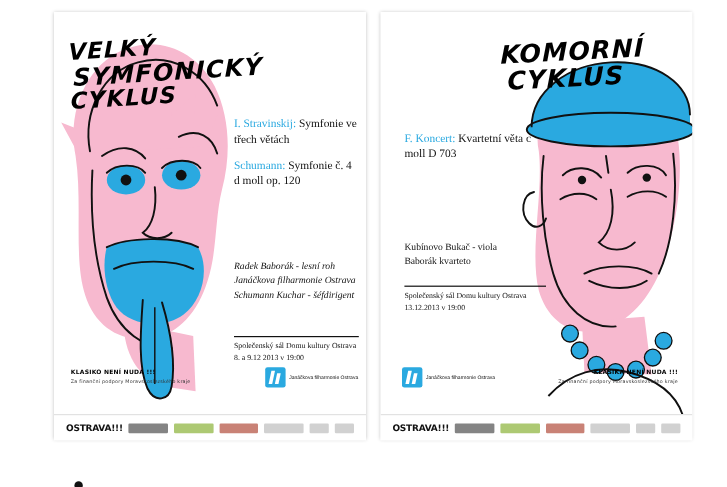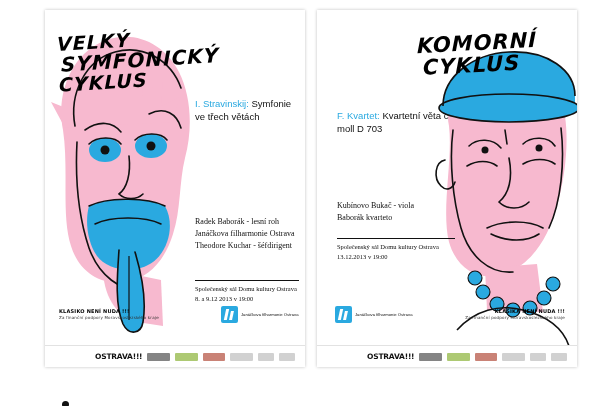--- a/index.html
+++ b/index.html
@@ -71,21 +71,21 @@
   #headline-right .l2 { display:block; margin-left: 6px; }
 
   
   .face-wrap { position: absolute; inset: 0; z-index: 2; }
   .face-wrap svg { display: block; }
 
   
   .program {
     position: absolute;
     z-index: 7;
-    font-family: Liberation Sans, sans-serif;
+    font-family: Liberation Serif, serif;
     color: #111;
   }
   #program-left  { left: 150px; top: 88px; width: 104px; }
   #program-right { left: 20px;  top: 100px; width: 118px; }
 
   .prog-line {
     font-size: 9.5px;
     line-height: 1.35;
     margin-bottom: 1px;
   }
@@ -93,21 +93,21 @@
   .prog-block { margin-bottom: 9px; }
 
   .perf {
     position: absolute;
     z-index: 7;
     font-family: "Liberation Serif", serif;
     font-size: 8px;
     line-height: 1.5;
     color: #111;
   }
-  #perf-left  { left: 150px; top: 206px; width: 104px; }
+  #perf-left  { left: 150px; top: 206px; width: 104px; font-style: italic; }
   #perf-right { left: 20px;  top: 190px; width: 118px; }
 
   .venue {
     position: absolute;
     z-index: 7;
     font-family: "Liberation Serif", serif;
     font-size: 6.5px;
     line-height: 1.5;
     color: #111;
     border-top: 1px solid #111;
@@ -191,21 +191,20 @@
     box-sizing: border-box;
     gap: 5px;
   }
   .city {
     font-family: "DejaVu Sans", sans-serif;
     font-weight: bold;
     font-size: 7.5px;
     color: #111;
     letter-spacing: -0.2px;
     white-space: nowrap;
-    margin-left: 40px;
   }
   .sponsor {
     height: 8px;
     flex: 1;
     background: #c9c9c9;
     border-radius: 1px;
     opacity: 0.85;
   }
   .sponsor.dark { background: #6e6e6e; }
   .sponsor.green { background: #9fbf5a; }
@@ -292,26 +291,32 @@
         <span class="l3">CYKLUS</span>
       </div>
 
       <div class="program" id="program-left">
         <div class="prog-block">
           <div class="prog-line">
             <span class="composer">I. Stravinskij:</span>
             <span>Symfonie ve třech větách</span>
           </div>
         </div>
+        <div class="prog-block">
+          <div class="prog-line">
+            <span class="composer">Schumann:</span>
+            <span>Symfonie č. 4 d moll op. 120</span>
+          </div>
+        </div>
       </div>
 
       <div class="perf" id="perf-left">
         <div>Radek Baborák - lesní roh</div>
         <div>Janáčkova filharmonie Ostrava</div>
-        <div>Theodore Kuchar - šéfdirigent</div>
+        <div>Schumann Kuchar - šéfdirigent</div>
       </div>
 
       <div class="venue" id="venue-left">
         <div>Společenský sál Domu kultury Ostrava</div>
         <div>8. a 9.12 2013 v 19:00</div>
       </div>
 
       <div class="slogan" id="slogan-left">
         <span>KLASIKO NENÍ NUDA !!!</span>
         <span class="sub">Za finanční podpory Moravskoslezského kraje</span>
@@ -388,21 +393,21 @@
       </div>
 
       <div class="headline" id="headline-right">
         <span class="l1">KOMORNÍ</span>
         <span class="l2">CYKLUS</span>
       </div>
 
       <div class="program" id="program-right">
         <div class="prog-block">
           <div class="prog-line">
-            <span class="composer">F. Kvartet:</span>
+            <span class="composer">F. Koncert:</span>
             <span>Kvartetní věta c moll  D 703</span>
           </div>
         </div>
       </div>
 
       <div class="perf" id="perf-right">
         <div>Kubínovo Bukač - viola</div>
         <div>Baborák kvarteto</div>
       </div>
 

